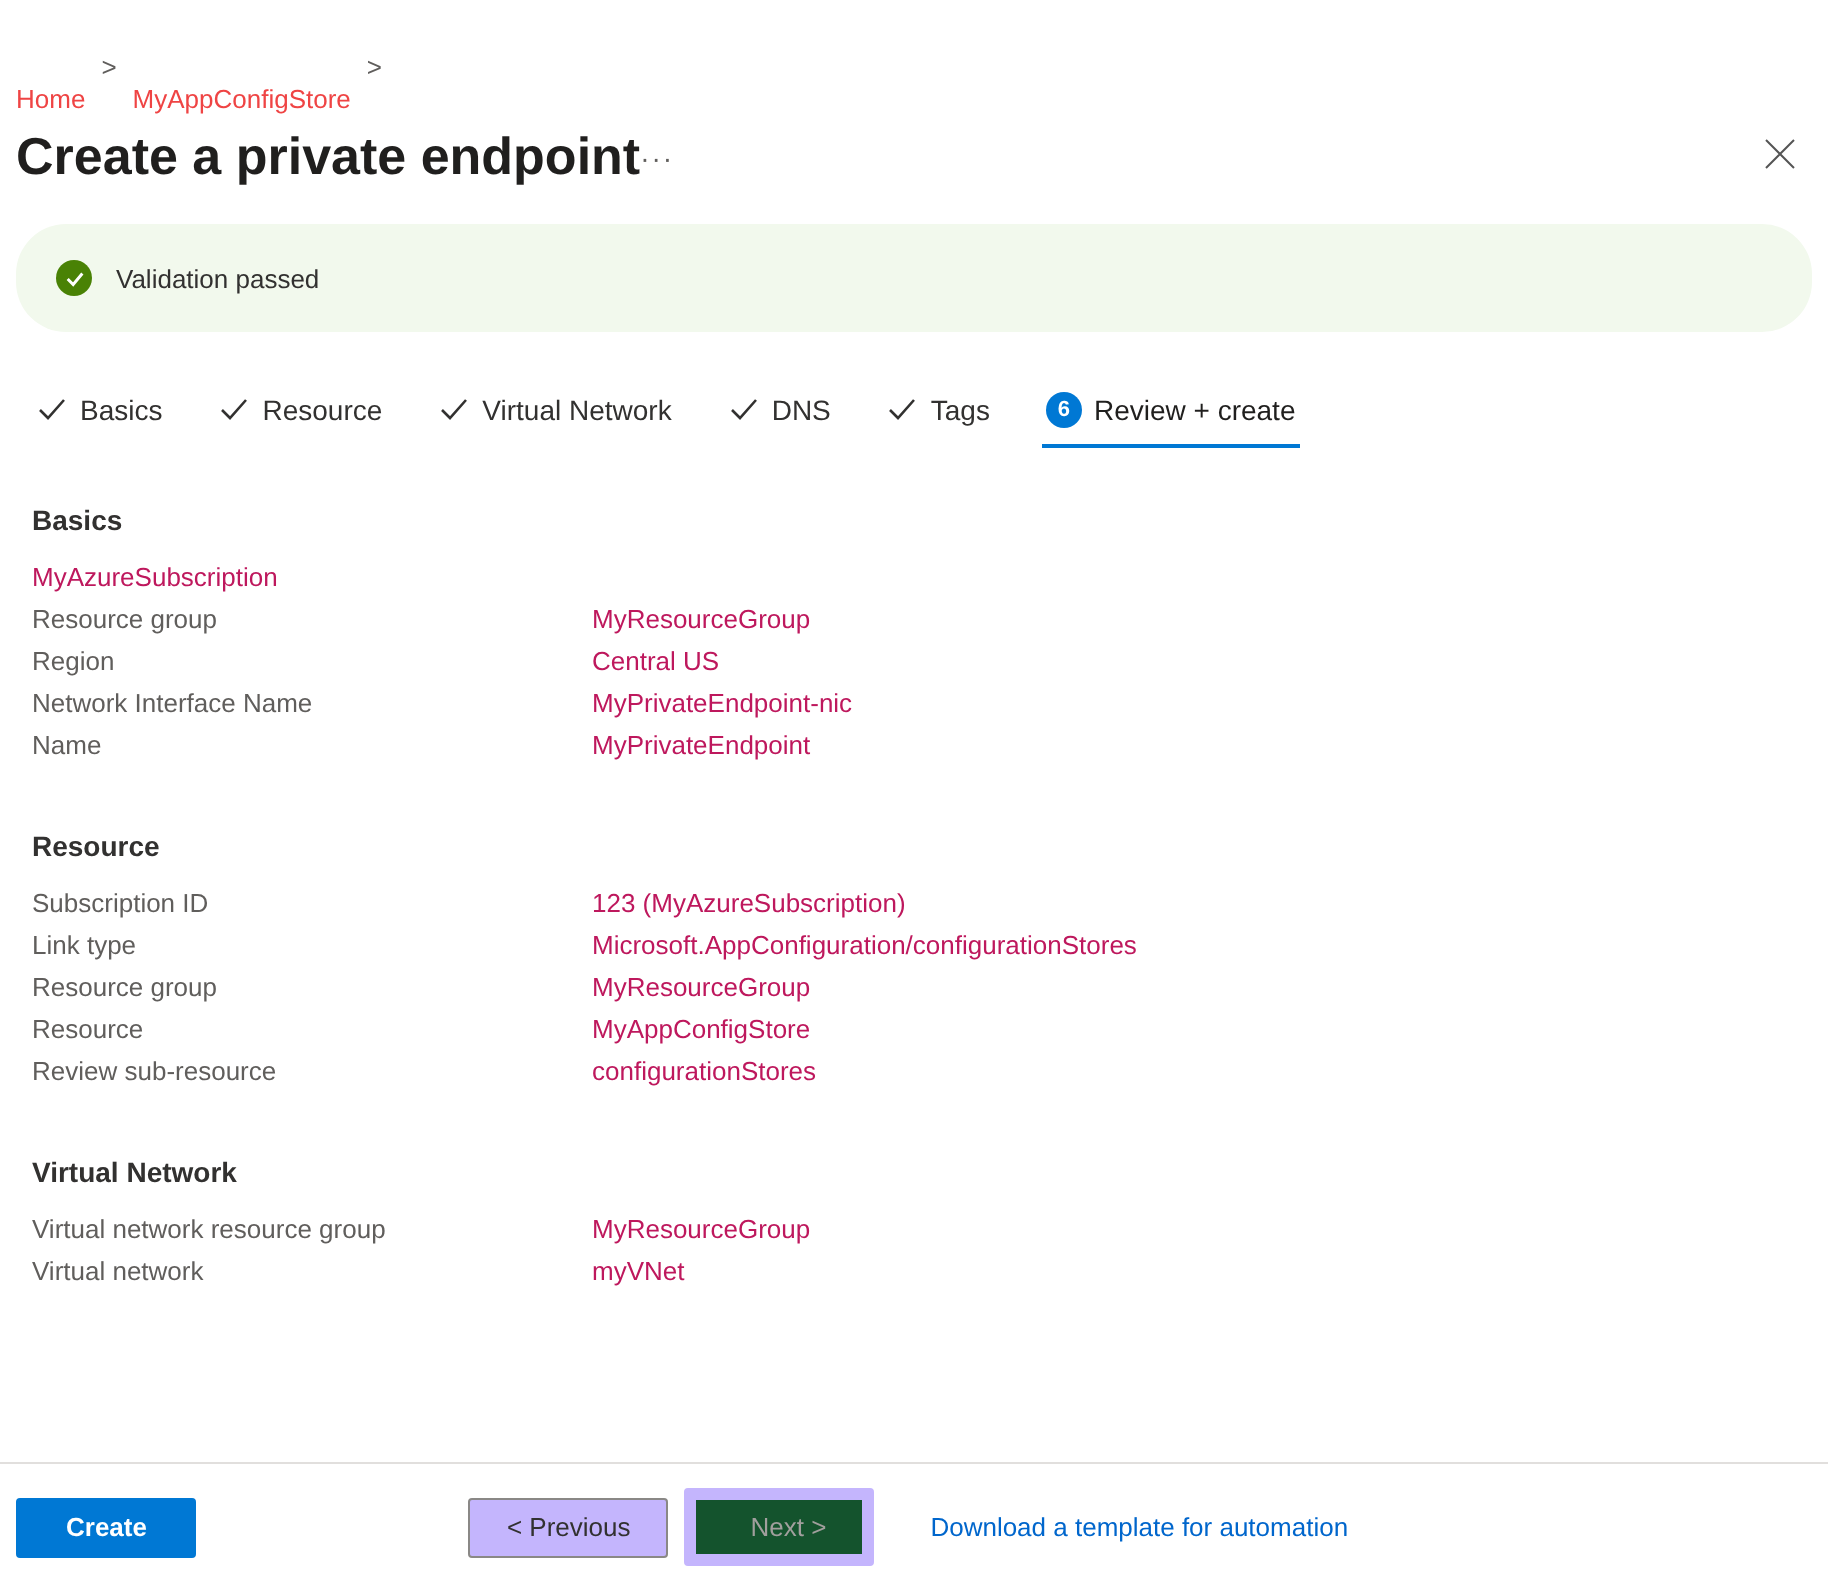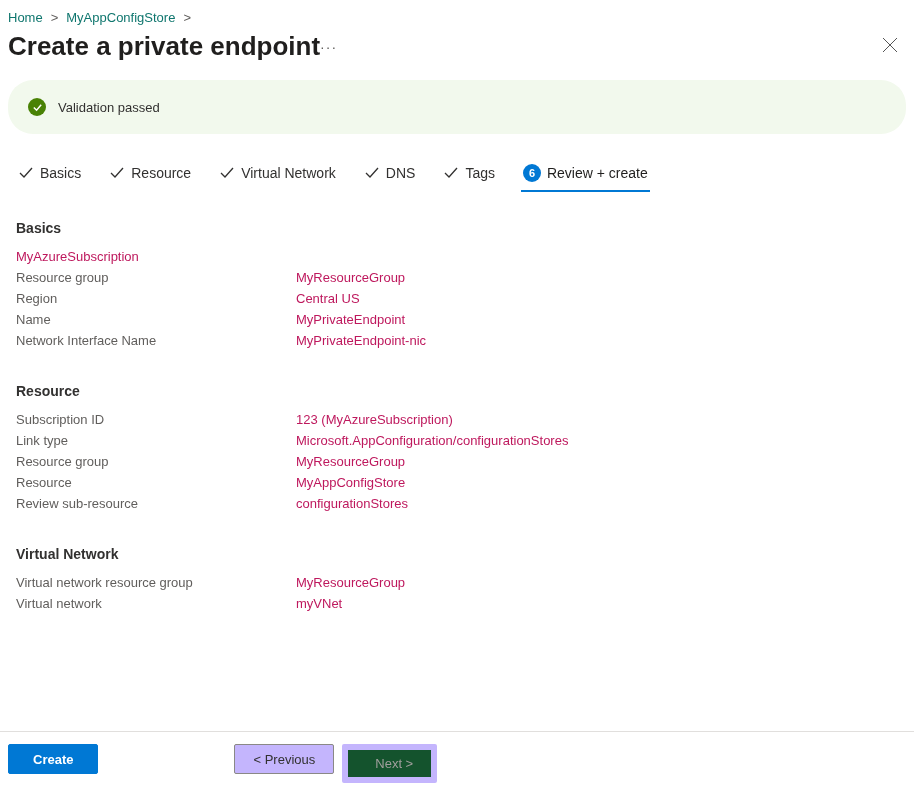--- a/index.html
+++ b/index.html
@@ -13,21 +13,21 @@
     overflow: hidden;
     position: relative;
   }
   .breadcrumb {
     display: flex;
     align-items: center;
     gap: 4px;
     padding: 10px 8px 4px 8px;
     font-size: 13px;
   }
-  .breadcrumb a { color: #0f766e; text-decoration: none; cursor: pointer; }
+  .breadcrumb a { color: #ef4444; text-decoration: none; cursor: pointer; margin-top: 32px; }
   .breadcrumb .sep { color: #605e5c; padding: 0 4px; }
   .title-row {
     display: flex;
     align-items: center;
     justify-content: space-between;
     padding: 2px 16px 18px 8px;
   }
   .title-left { display: flex; align-items: center; }
   h1 { font-size: 26px; font-weight: 600; color: #201f1e; }
   .more-dots { color: #605e5c; cursor: pointer; font-size: 14px; letter-spacing: 1px;}
@@ -105,21 +105,21 @@
   }
   .kv-label { width: 280px; color: #605e5c; }
   .kv-value { color: #be185d; }
   .footer {
     position: absolute;
     bottom: 0; left: 0; right: 0;
     border-top: 1px solid #e1dfdd;
     background: #fff;
     padding: 12px 8px;
     display: flex;
-    align-items: flex-start;
+    align-items: center;
     gap: 8px;
   }
   .btn {
     font-size: 13px;
     padding: 6px 18px;
     border-radius: 2px;
     cursor: pointer;
     font-family: inherit;
     min-height: 30px;
   }
@@ -205,26 +205,26 @@
   </div>
   <div class="kv-row">
     <div class="kv-label">Resource group</div>
     <div class="kv-value">MyResourceGroup</div>
   </div>
   <div class="kv-row">
     <div class="kv-label">Region</div>
     <div class="kv-value">Central US</div>
   </div>
   <div class="kv-row">
+    <div class="kv-label">Network Interface Name</div>
+    <div class="kv-value">MyPrivateEndpoint-nic</div>
+  </div>
+  <div class="kv-row">
     <div class="kv-label">Name</div>
     <div class="kv-value">MyPrivateEndpoint</div>
-  </div>
-  <div class="kv-row">
-    <div class="kv-label">Network Interface Name</div>
-    <div class="kv-value">MyPrivateEndpoint-nic</div>
   </div>
 
   <div style="height:18px"></div>
   <div class="section-title">Resource</div>
   <div class="kv-row">
     <div class="kv-label">Subscription ID</div>
     <div class="kv-value">123 (MyAzureSubscription)</div>
   </div>
   <div class="kv-row">
     <div class="kv-label">Link type</div>
@@ -253,13 +253,14 @@
     <div class="kv-label">Virtual network</div>
     <div class="kv-value">myVNet</div>
   </div>
 </div>
 
 <div class="footer">
   <button class="btn btn-primary">Create</button>
   <div class="footer-spacer"></div>
   <button class="btn btn-secondary">&lt;  Previous</button>
   <button class="btn btn-disabled">Next  &gt;</button>
+  <a class="footer-link">Download a template for automation</a>
 </div>
 
 </body></html>

